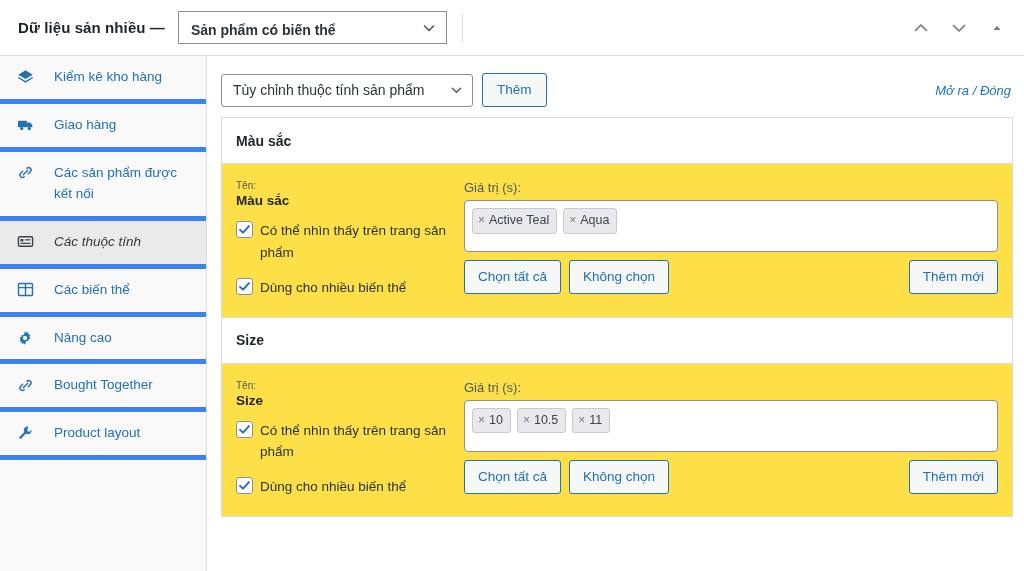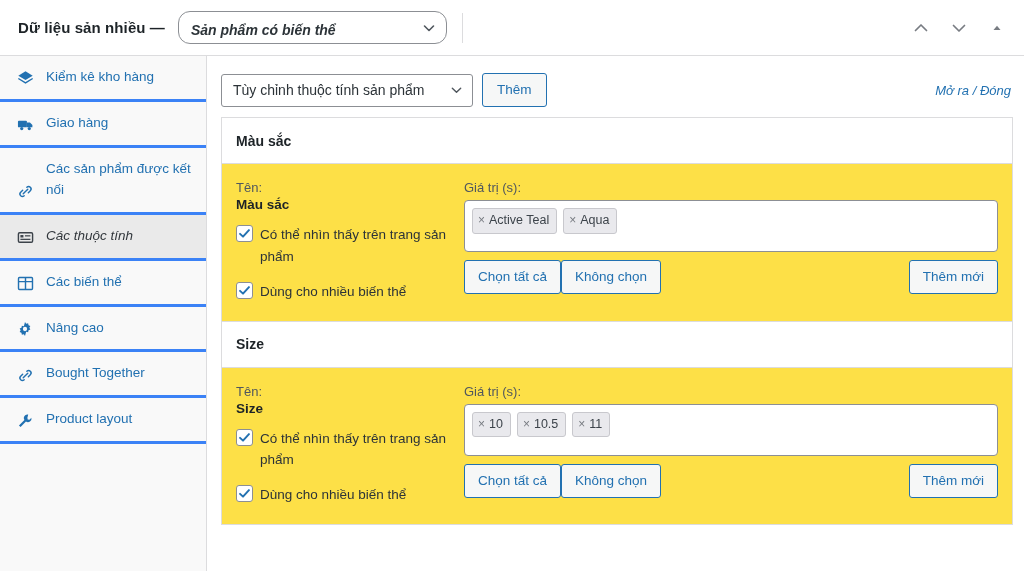--- a/index.html
+++ b/index.html
@@ -32,27 +32,26 @@
     font-weight: bold;
     color: #1d2327;
     white-space: nowrap;
     letter-spacing: 0.1px;
   }
   .type-select {
     margin-left: 13px;
     width: 269px;
     height: 33px;
     border: 1px solid #8c8f94;
-    border-radius: 12px;
+    border-radius: 0;
     background: #fff;
     display: flex;
     align-items: center;
     padding: 4px 10px 0 12px;
     position: relative;
-    font-style: italic;
   }
   .type-select .val {
     font-size: 14px;
     font-weight: bold;
     color: #2c3338;
     white-space: nowrap;
   }
   .type-select .chev {
     position: absolute;
     right: 10px;
@@ -89,24 +88,24 @@
   }
   .sidebar {
     width: 207px;
     flex: 0 0 207px;
     background: #f9f9f9;
     border-right: 1px solid #dcdcde;
     padding-top: 0;
   }
   .side-item {
     display: flex;
-    align-items: flex-end;
-    gap: 12px;
+    align-items: flex-start;
+    gap: 20px;
     padding: 11px 12px 11px 16px;
-    border-bottom: 3px solid #3b82f6;
+    border-bottom: 5px solid #3b82f6;
     min-height: 45px;
     background: #f9f9f9;
     cursor: pointer;
   }
   .side-item .ico {
     flex: 0 0 18px;
     width: 18px; height: 18px;
     display: flex; align-items: center; justify-content: center;
     line-height: 0;
     margin-top: 1px;
@@ -213,21 +212,21 @@
   }
   .col-left {
     flex: 0 0 228px;
     padding-right: 14px;
   }
   .col-right {
     flex: 1 1 auto;
     min-width: 0;
   }
   .field-label {
-    font-size: 13px;
+    font-size: 10px;
     color: #50575e;
     margin-bottom: 2px;
   }
   .field-value {
     font-size: 13.5px;
     font-weight: bold;
     color: #1d2327;
     margin-bottom: 12px;
   }
   .cbrow {
@@ -289,21 +288,21 @@
     cursor: pointer;
   }
   .btn-row {
     display: flex;
     align-items: center;
     margin-top: 8px;
     position: relative;
   }
   .btn-row .spacer { flex: 1 1 auto; }
   .btn-sm { padding: 6px 13px; }
-  .btn-gap { }
+  .btn-gap { margin-left: 8px; }
 </style>
 </head>
 <body>
 
 <div id="root">
 
   <div class="panel-header">
     <span class="panel-title">Dữ liệu sản nhiều —</span>
 
     <div class="type-select">

